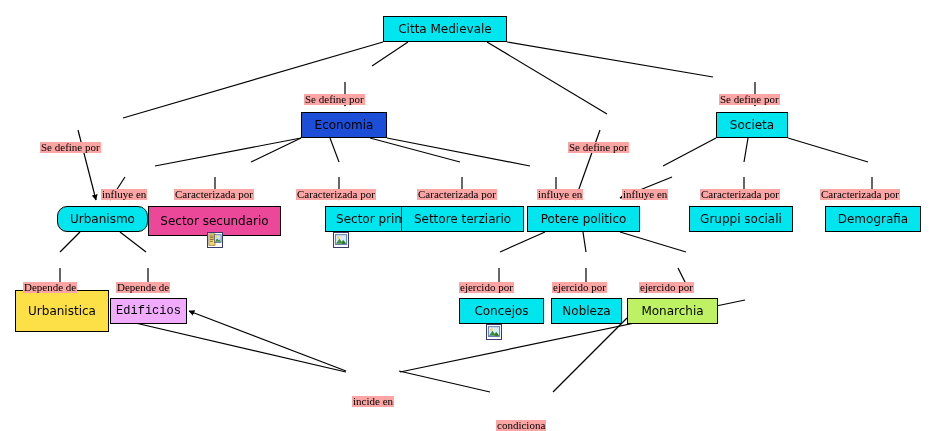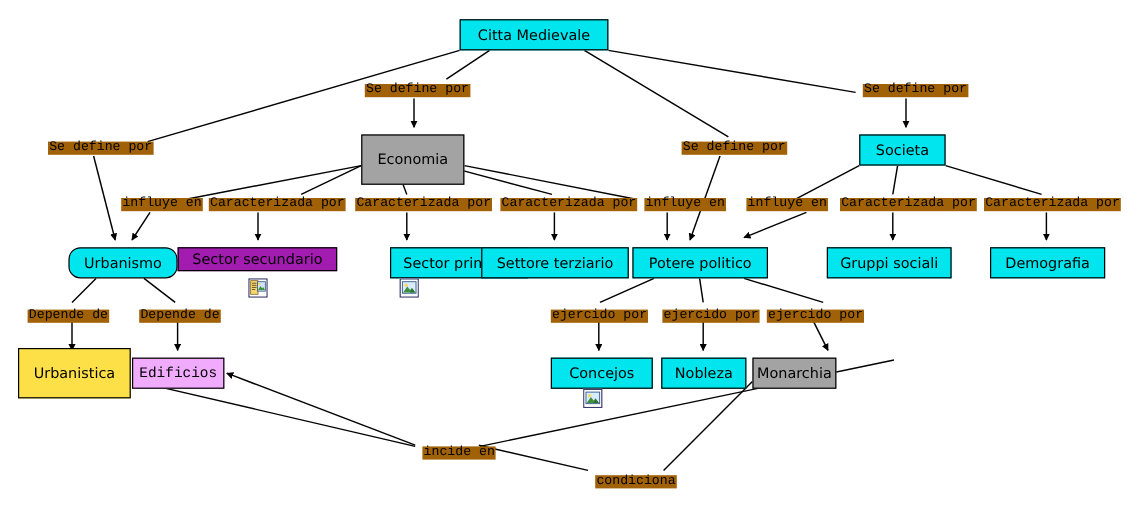--- a/index.html
+++ b/index.html
@@ -14,27 +14,28 @@
     display:flex;align-items:center;justify-content:center;
     font-family:"DejaVu Sans",sans-serif;
     font-size:12px;
     color:#000000;
     white-space:nowrap;
     line-height:1;
     letter-spacing:0px;
   }
   .link-label{
     position:absolute;
-    font-family:Liberation Mono, monospace;
+    font-family:Liberation Serif, serif;
     font-size:11px;
     color:#000000;
-    background:#a16207;
+    background:#fca5a5;
     white-space:nowrap;
     line-height:1;
     padding:0 1px;
+    margin-top:24px;
   }
   .badge{
     position:absolute;
     width:16px;height:16px;
     border:1px solid #3b3b6d;
     box-sizing:border-box;
     background:#ffffff;
     display:block;
   }
   .badge svg{display:block;width:100%;height:100%;}
@@ -88,34 +89,34 @@
         <path d="M 346 372 L 114 318" marker-end="url(#arrow)"></path>
         <path d="M 346 371 L 189 311" marker-end="url(#arrow)"></path>
         <path d="M 400 372 L 745 300"></path>
         <path d="M 490 392 L 399 371"></path>
         <path d="M 553 392 L 627 318"></path>
       </g>
   </svg>
 
   <div id="nodes-layer">
       <div class="node" style="left: 383px; top: 16px; width: 124px; height: 26px; background: rgb(0, 229, 238); border-color: rgb(0, 0, 0);">Citta Medievale</div>
-      <div class="node" style="left: 301px; top: 112px; width: 86px; height: 42px; background: #a3a3a3; border-color: rgb(0, 0, 0);">Economia</div>
+      <div class="node" style="left: 301px; top: 112px; width: 86px; height: 26px; background: #1d4ed8; border-color: rgb(0, 0, 0);">Economia</div>
       <div class="node" style="left: 716px; top: 112px; width: 72px; height: 26px; background: rgb(0, 229, 238); border-color: rgb(0, 0, 0);">Societa</div>
       <div class="node" style="left: 57px; top: 206px; width: 91px; height: 26px; background: rgb(0, 229, 238); border-color: rgb(0, 0, 0); border-radius: 10px;">Urbanismo</div>
-      <div class="node" style="left: 148px; top: 206px; width: 133px; height: 20px; background: #a21caf; border-color: rgb(0, 0, 0);">Sector secundario</div>
+      <div class="node" style="left: 148px; top: 206px; width: 133px; height: 30px; background: #ec4899; border-color: rgb(0, 0, 0);">Sector secundario</div>
       <div class="node" style="left: 281px; top: 206px; width: 115px; height: 26px; background: rgb(0, 229, 238); border-color: rgb(0, 0, 0); margin-left: 44px;">Sector primario</div>
       <div class="node" style="left: 401px; top: 206px; width: 123px; height: 26px; background: rgb(0, 229, 238); border-color: rgb(0, 0, 0);">Settore terziario</div>
       <div class="node" style="left: 527px; top: 206px; width: 113px; height: 26px; background: rgb(0, 229, 238); border-color: rgb(0, 0, 0);">Potere politico</div>
       <div class="node" style="left: 689px; top: 206px; width: 104px; height: 26px; background: rgb(0, 229, 238); border-color: rgb(0, 0, 0);">Gruppi sociali</div>
       <div class="node" style="left: 825px; top: 206px; width: 96px; height: 26px; background: rgb(0, 229, 238); border-color: rgb(0, 0, 0);">Demografia</div>
       <div class="node" style="left: 15px; top: 290px; width: 94px; height: 42px; background: #fde047; border-color: rgb(0, 0, 0);">Urbanistica</div>
       <div class="node" style="left: 110px; top: 298px; width: 77px; height: 26px; background: #f0abfc; border-color: rgb(0, 0, 0); font-family: Liberation Mono, monospace;">Edificios</div>
       <div class="node" style="left: 459px; top: 298px; width: 85px; height: 26px; background: rgb(0, 229, 238); border-color: rgb(0, 0, 0);">Concejos</div>
       <div class="node" style="left: 551px; top: 298px; width: 71px; height: 26px; background: rgb(0, 229, 238); border-color: rgb(0, 0, 0);">Nobleza</div>
-      <div class="node" style="left: 627px; top: 298px; width: 70px; height: 26px; background: #a3a3a3; border-color: rgb(0, 0, 0);">Monarchia</div>
+      <div class="node" style="left: 627px; top: 298px; width: 91px; height: 26px; background: #bef264; border-color: rgb(0, 0, 0);">Monarchia</div>
     </div>
   <div id="labels-layer">
       <div class="link-label" style="left: 40px; top: 118px;">Se define por</div>
       <div class="link-label" style="left: 304px; top: 70px;">Se define por</div>
       <div class="link-label" style="left: 568px; top: 118px;">Se define por</div>
       <div class="link-label" style="left: 719px; top: 70px;">Se define por</div>
       <div class="link-label" style="left: 101px; top: 165px;">influye en</div>
       <div class="link-label" style="left: 174px; top: 165px;">Caracterizada por</div>
       <div class="link-label" style="left: 296px; top: 165px;">Caracterizada por</div>
       <div class="link-label" style="left: 417px; top: 165px;">Caracterizada por</div>

